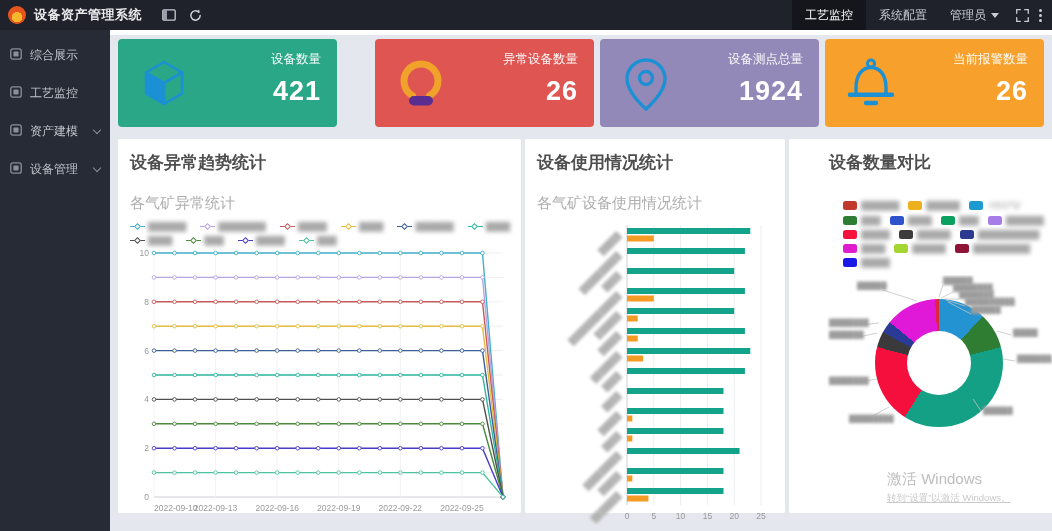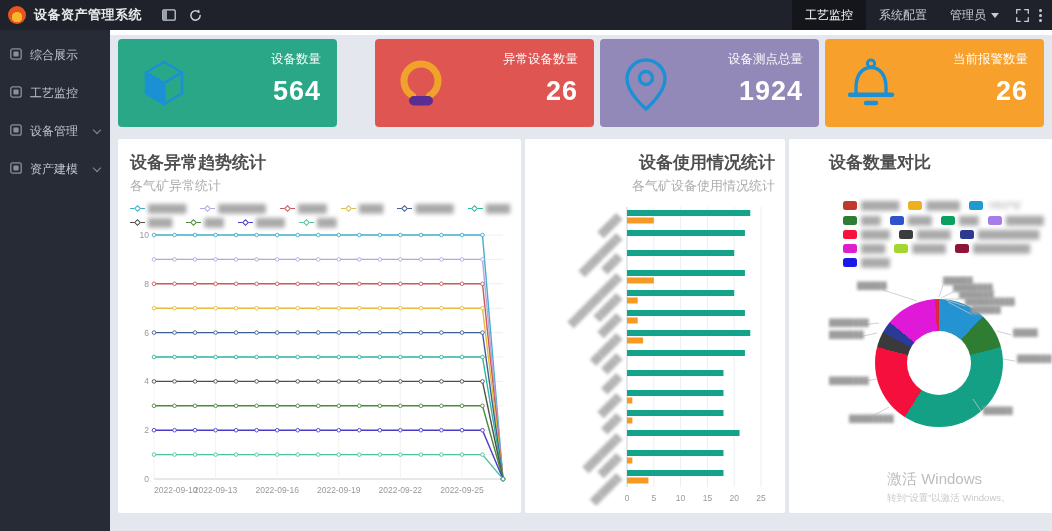--- a/index.html
+++ b/index.html
@@ -56,24 +56,24 @@
     flex:1; border-radius:4px; position:relative; color:#fff; overflow:hidden;
   }
   .stat-card svg.big-icon { position:absolute; left:16px; top:14px; }
   .stat-texts { position:absolute; right:16px; top:12px; text-align:right; }
   .stat-label { font-size:12.5px; opacity:.96; }
   .stat-value { font-size:27px; font-weight:bold; margin-top:8px; letter-spacing:1px; }
   
   .charts-row { display:flex; gap:4px; margin-top:12px; height:374px; }
   .panel { background:#fff; border-radius:2px; padding:10px; position:relative; }
   .panel-line { width:449px; }
-  .panel-bar { width:312px;text-align:right; }
+  .panel-bar { width:312px; }
   .panel-donut { width:301px;padding-left:38px; }
   .p-title { font-size:17px; font-weight:bold; color:#4e4e4e; margin:2px 0 0 2px; }
-  .p-sub { font-size:13px; color:#aeaeae; margin:3px 0 0 2px; }
+  .p-sub { font-size:15px; color:#aeaeae; margin:20px 0 0 2px; }
   
   .lc-legend {
     margin:9px 0 0 2px; display:flex; flex-wrap:wrap;
     column-gap:15px; row-gap:5px; align-items:center;
   }
   .lc-item { display:inline-flex; align-items:center; gap:3px; cursor:pointer; }
   .lc-mark { position:relative; width:15px; height:9px; }
   .lc-mark .ln { position:absolute; left:0; right:0; top:4px; height:1.2px; }
   .lc-mark .dm { position:absolute; left:4.5px; top:1.5px; width:5px; height:5px; transform:rotate(45deg); background:#fff; border-width:1.2px; border-style:solid; }
   .smudge { filter:blur(2px); color:#a9a9a9; font-size:8px; letter-spacing:-1px; }
@@ -83,21 +83,21 @@
   .dl-item { display:inline-flex; align-items:center; gap:4px; cursor:pointer; }
   .dl-swatch { width:14px; height:9px; border-radius:2.5px; flex:0 0 auto; }
   .donut-zone { position:relative; height:188px; margin-top:8px; }
   .donut {
     position:absolute; left:48px; top:24px; width:128px; height:128px; border-radius:50%;
   }
   .donut .hole { position:absolute; inset:32px; background:#fff; border-radius:50%; }
   .callouts { position:absolute; inset:0; }
   .watermark { position:absolute; left:98px; bottom:8px; }
   .wm1 { font-size:15px; color:#bdbdbd; }
-  .wm2 { font-size:9.5px; color:#c9c9c9; margin-top:3px; }
+  .wm2 { font-size:9.5px; color:#c9c9c9; margin-top:3px;text-decoration:underline; }
 </style>
 </head>
 <body>
 
 <header class="topbar">
   <div class="logo"></div>
   <div class="app-title">设备资产管理系统</div>
   <div class="tb-icon">
     <svg width="14" height="12" viewBox="0 0 14 12">
         <rect x="0.8" y="0.8" width="12.4" height="10.4" rx="1.2" fill="none" stroke="#c9ccd3" stroke-width="1.3"></rect>
@@ -148,48 +148,48 @@
             <rect x="0.8" y="0.8" width="10.4" height="10.4" rx="2" fill="none" stroke="#8a8f99" stroke-width="1.3"></rect>
             <rect x="3.4" y="3.4" width="5.2" height="5.2" rx="1" fill="#8a8f99"></rect>
           </svg></span>
         <span>工艺监控</span>
       </div>
       <div class="side-item">
         <span><svg width="12" height="12" viewBox="0 0 12 12">
             <rect x="0.8" y="0.8" width="10.4" height="10.4" rx="2" fill="none" stroke="#8a8f99" stroke-width="1.3"></rect>
             <rect x="3.4" y="3.4" width="5.2" height="5.2" rx="1" fill="#8a8f99"></rect>
           </svg></span>
-        <span>设备管理</span>
+        <span>资产建模</span>
         <span class="chev"></span>
       </div>
       <div class="side-item">
         <span><svg width="12" height="12" viewBox="0 0 12 12">
             <rect x="0.8" y="0.8" width="10.4" height="10.4" rx="2" fill="none" stroke="#8a8f99" stroke-width="1.3"></rect>
             <rect x="3.4" y="3.4" width="5.2" height="5.2" rx="1" fill="#8a8f99"></rect>
           </svg></span>
-        <span>资产建模</span>
+        <span>设备管理</span>
         <span class="chev"></span>
       </div>
     </div>
 </aside>
 
 <div class="main">
   <div class="white-strip"></div>
   <div class="content">
 
     <section class="stats-row" id="stats-row">
         <div class="stat-card" style="background: rgb(42, 167, 135);"><span><svg class="big-icon" width="60" height="60" viewBox="0 0 60 60">
               <g stroke="#1c90d4" stroke-width="2.6" stroke-linejoin="round">
                 <path d="M30,9 48,19.5 30,30 12,19.5Z" fill="none"></path>
                 <path d="M12,19.5 30,30 30,51 12,40.5Z" fill="#1c90d4"></path>
                 <path d="M48,19.5 30,30 30,51 48,40.5Z" fill="none"></path>
               </g>
             </svg></span><div class="stat-texts">
             <div class="stat-label">设备数量</div>
-            <div class="stat-value">564</div>
+            <div class="stat-value">421</div>
           </div></div>
         <div class="stat-card" style="background: rgb(223, 85, 82); margin-left: 32px;"><span><svg class="big-icon" width="60" height="60" viewBox="0 0 60 60">
               <path d="M21.5,42.7 A17,17 0 1 1 38.5,42.7" fill="none" stroke="#f0a22b" stroke-width="7" stroke-linecap="round"></path>
               <rect x="18" y="43" width="24" height="9.5" rx="4.7" fill="#5a2d91"></rect>
             </svg></span><div class="stat-texts">
             <div class="stat-label">异常设备数量</div>
             <div class="stat-value">26</div>
           </div></div>
         <div class="stat-card" style="background: rgb(146, 137, 184);"><span><svg class="big-icon" width="60" height="60" viewBox="0 0 60 60">
               <path d="M30,7 C19.5,7 11,15.5 11,26 C11,40 30,56 30,56 C30,56 49,40 49,26 C49,15.5 40.5,7 30,7Z" fill="none" stroke="#1c90d4" stroke-width="3.4"></path>

